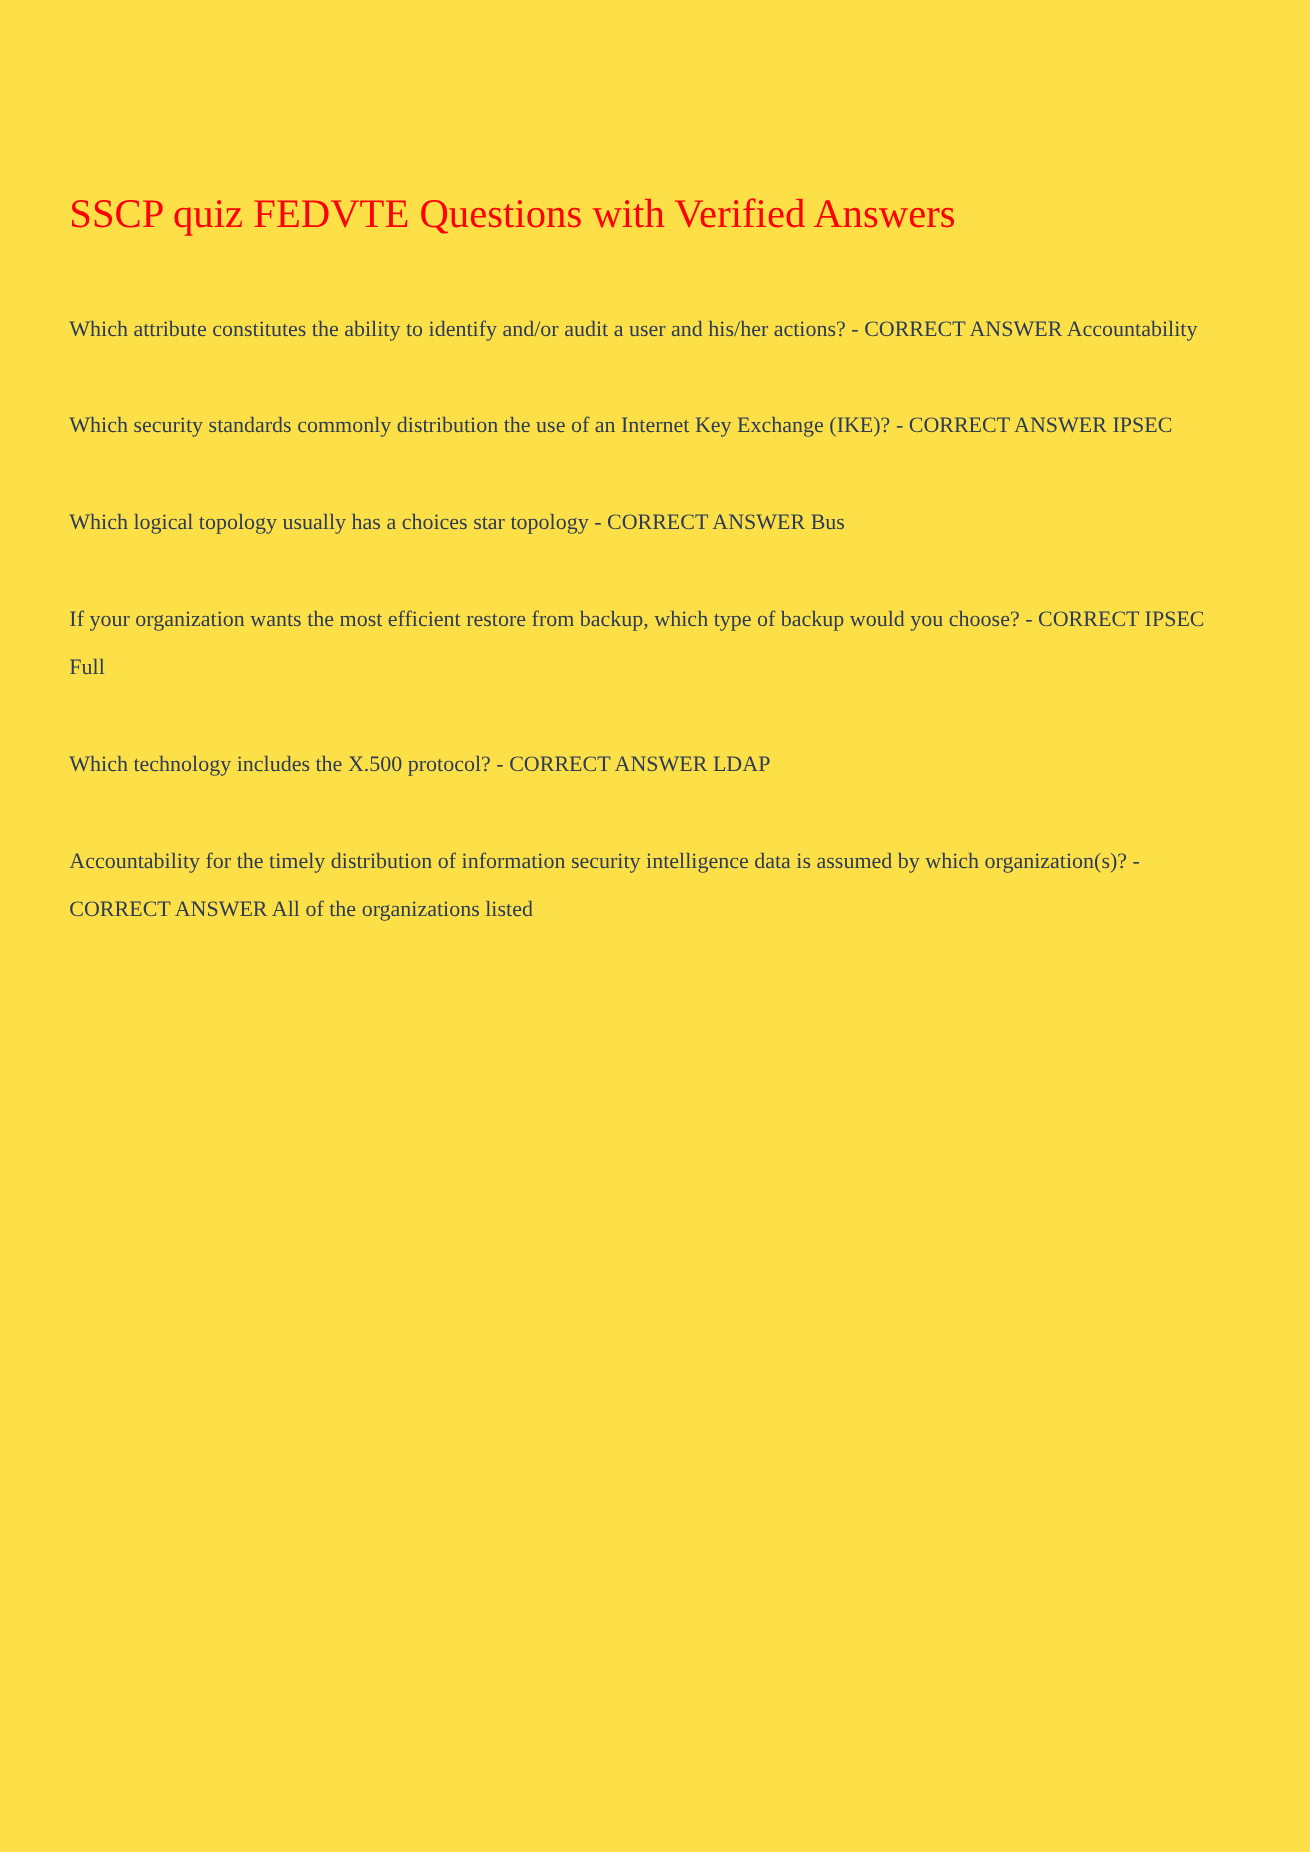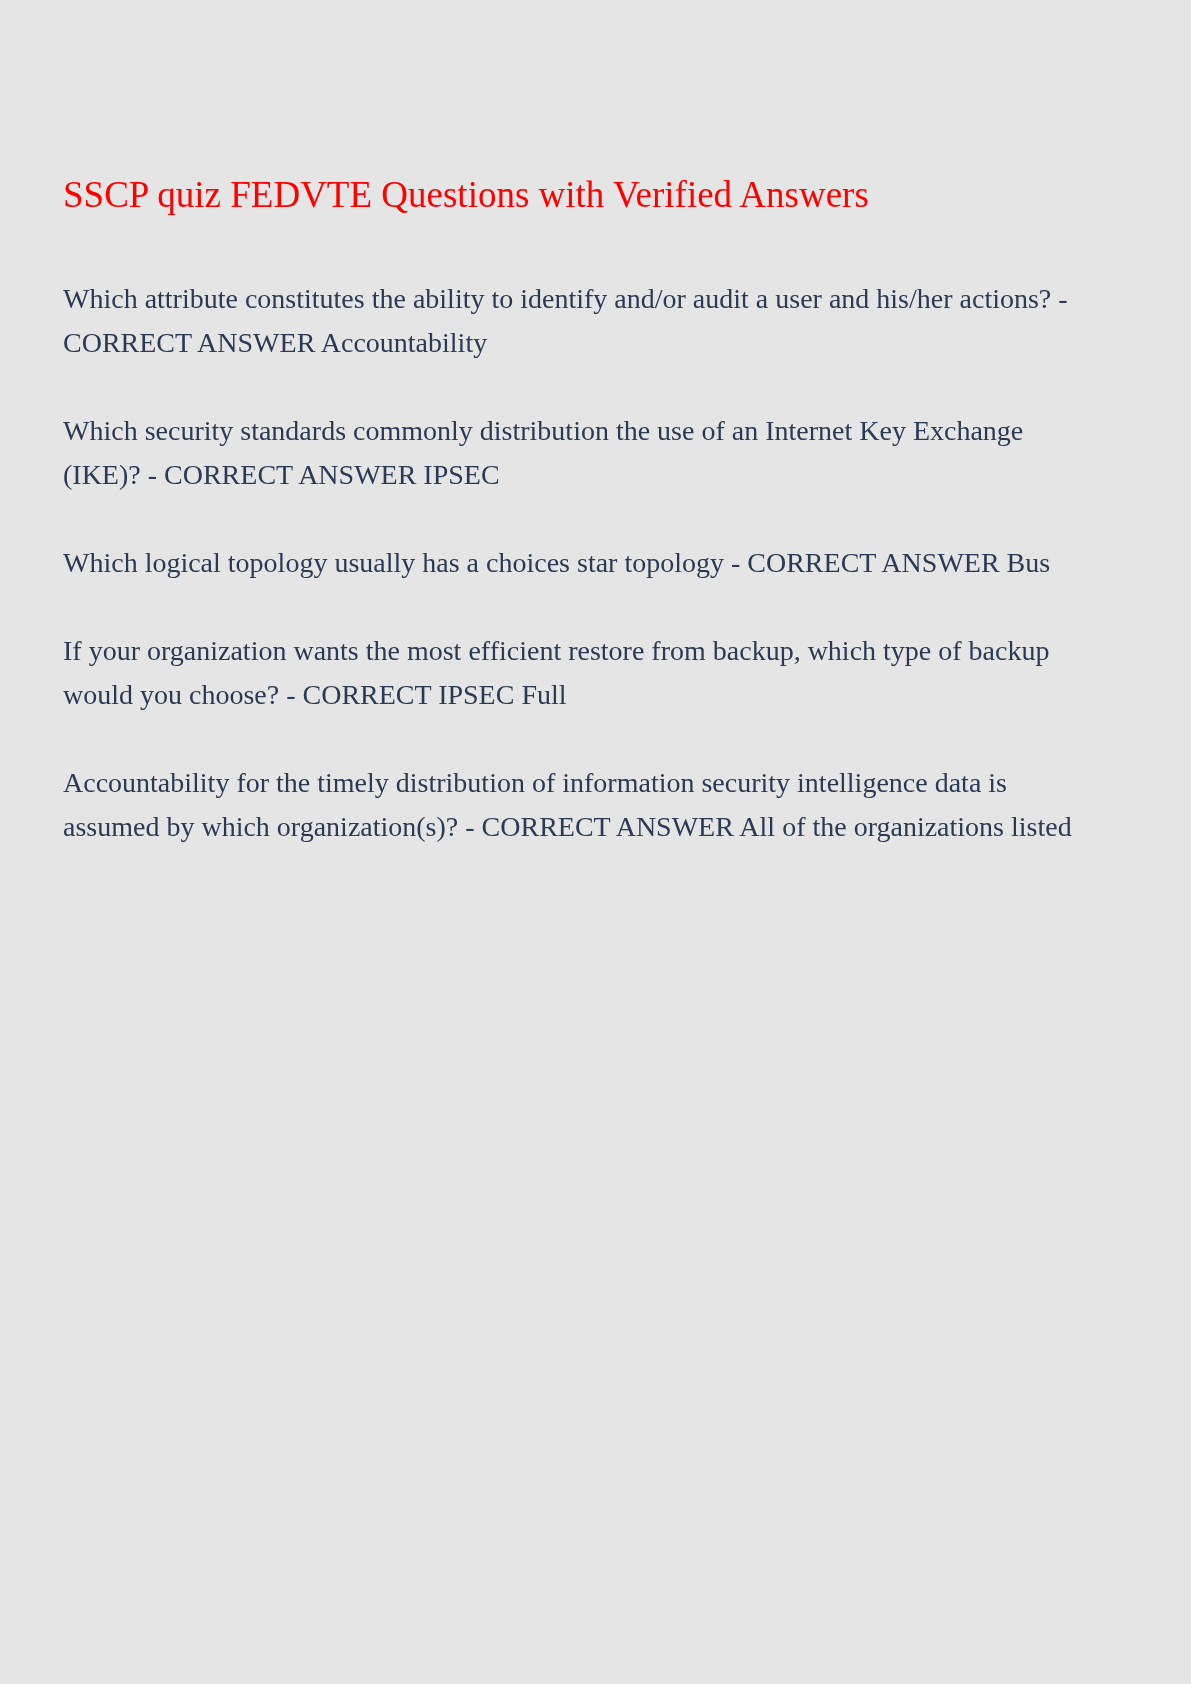--- a/index.html
+++ b/index.html
@@ -5,47 +5,48 @@
   html, body {
     margin: 0;
     padding: 0;
     background: #ffffff;
   }
   .page {
     position: relative;
     box-sizing: border-box;
     width: 1191px;
     height: 1684px;
-    background: #e5e5e5;
+    background: #fde047;
     padding: 171px 86px 0 63px;
     font-family: "Liberation Serif", "DejaVu Serif", serif;
     color: #2b3a55;
     overflow: hidden;
   }
   .doc-title {
     margin: 0 0 58px 0;
     font-size: 37px;
     line-height: 48px;
     font-weight: 400;
     color: #ff0000;
     white-space: nowrap;
   }
   .qa {
     margin: 0 0 44px 0;
     width: 1042px;
-    font-size: 28px;
+    font-size: 20px;
     line-height: 44px;
     font-weight: 400;
     color: #2b3a55;
   }
 </style>
 </head>
 <body>
 
 <div class="page">
   <h1 class="doc-title">SSCP quiz FEDVTE Questions with Verified Answers</h1>
 
   <p class="qa">Which attribute constitutes the ability to identify and/or audit a user and his/her actions? - CORRECT ANSWER Accountability</p>
   <p class="qa">Which security standards commonly distribution the use of an Internet Key Exchange (IKE)? - CORRECT ANSWER IPSEC</p>
   <p class="qa">Which logical topology usually has a choices star topology - CORRECT ANSWER Bus</p>
   <p class="qa">If your organization wants the most efficient restore from backup, which type of backup would you choose? - CORRECT IPSEC Full</p>
+  <p class="qa">Which technology includes the X.500 protocol? - CORRECT ANSWER LDAP</p>
   <p class="qa">Accountability for the timely distribution of information security intelligence data is assumed by which organization(s)? - CORRECT ANSWER All of the organizations listed</p>
 </div>
 
 </body></html>

